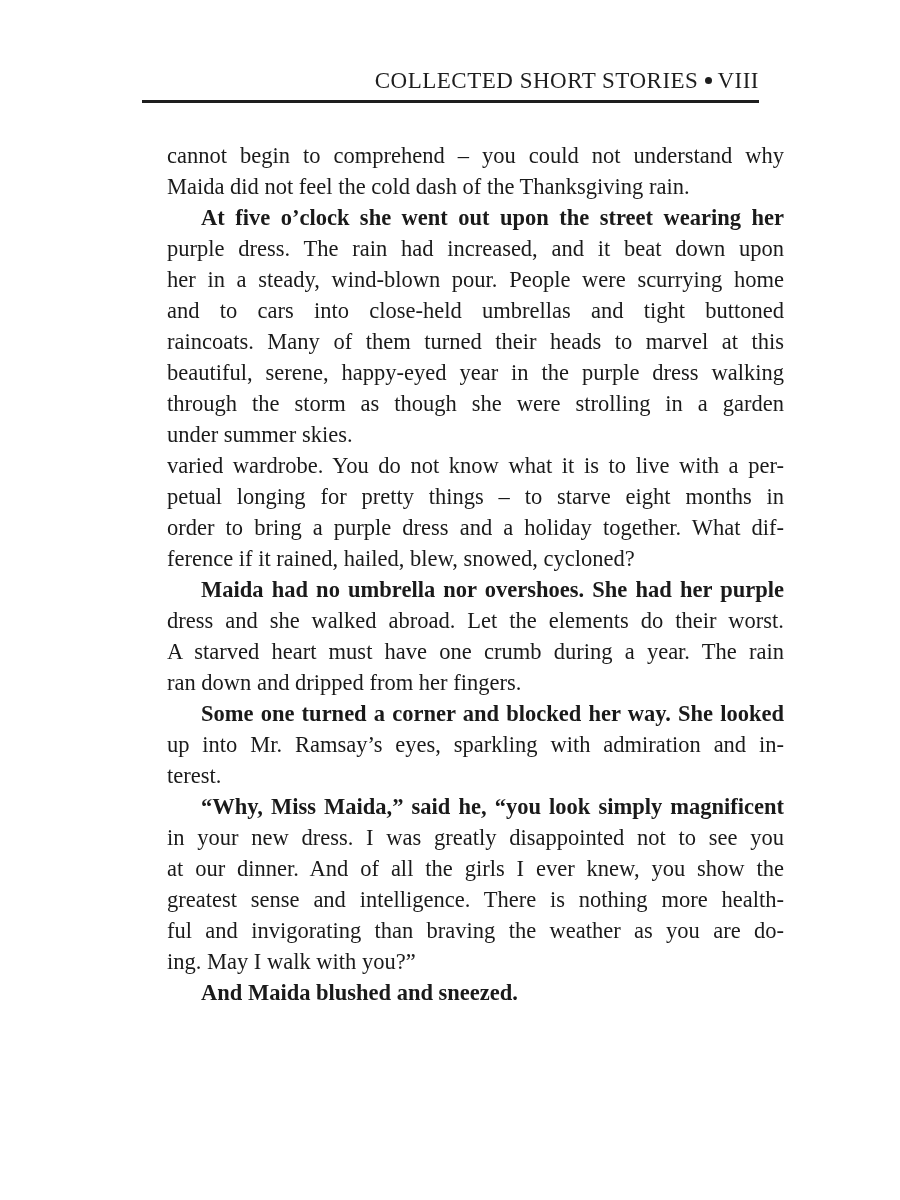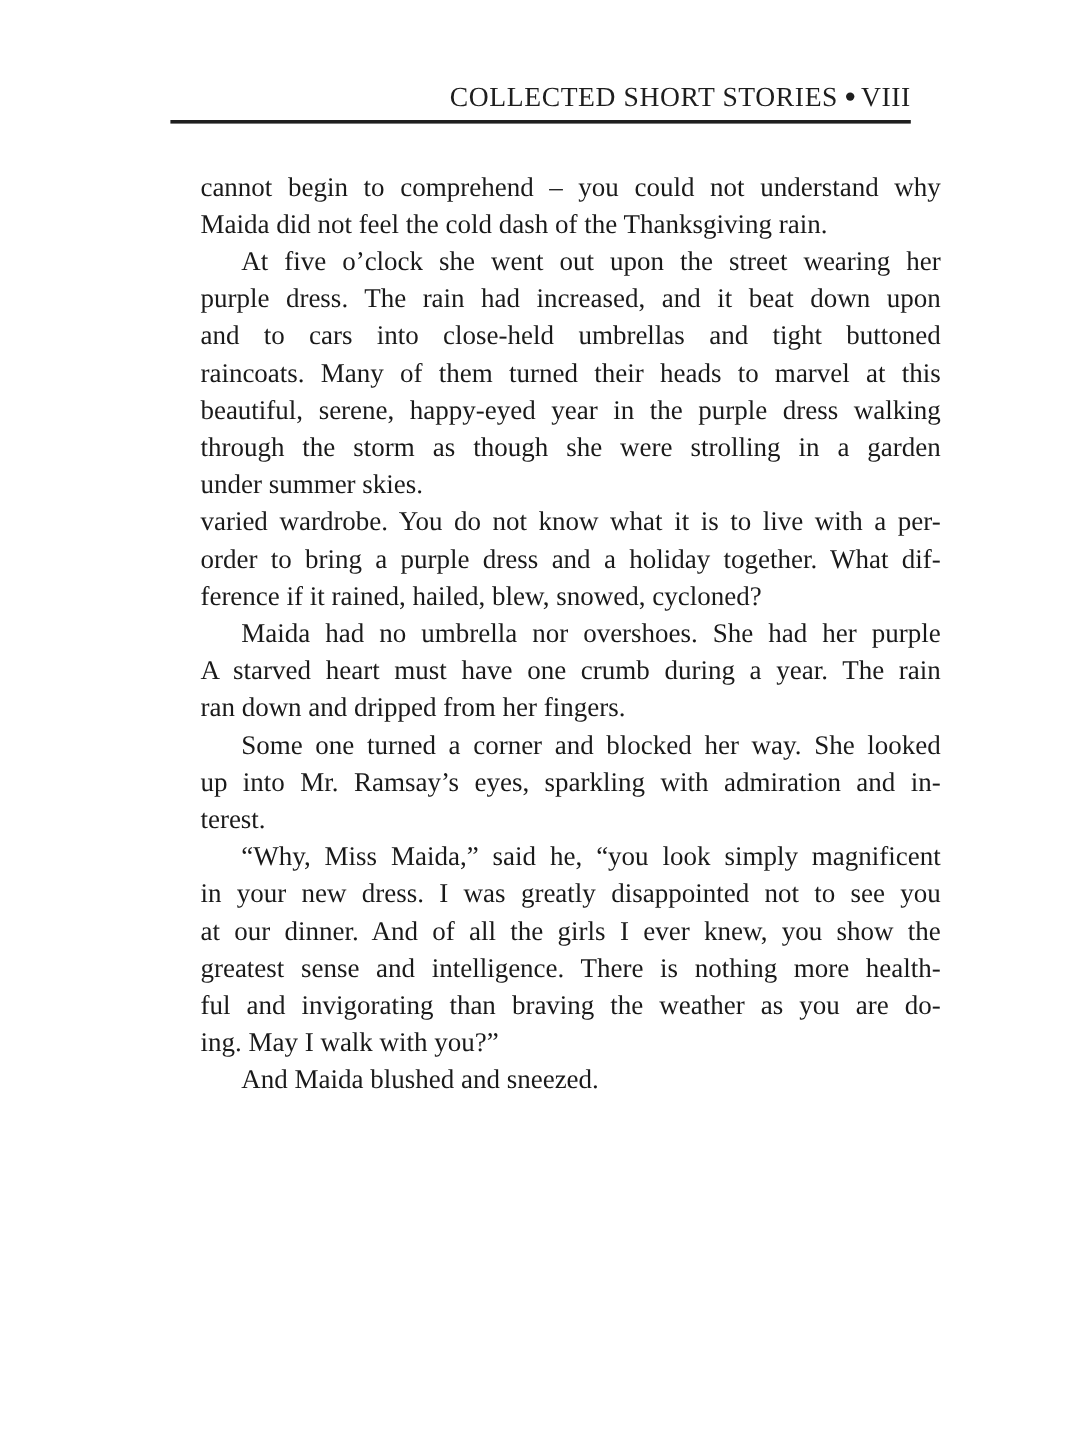--- a/index.html
+++ b/index.html
@@ -63,48 +63,52 @@
       height: 31px;
       line-height: 31px;
       font-size: 22.5px;
       text-align: justify;
       text-align-last: justify;
       white-space: nowrap;
       overflow: visible;
     }
     .line.indent {
       padding-left: 34px;
+      font-weight: bold;
     }
     .line.last {
       text-align-last: left;
     }
   </style>
 </head>
 <body>
 
 <div class="page">
   <div class="running-head">
     <span>COLLECTED SHORT STORIES</span><span class="bullet"></span><span>VIII</span>
   </div>
   <div class="head-rule"></div>
 
   <div class="body-text" id="story-text">
       <span class="line">cannot begin to comprehend – you could not understand why</span>
       <span class="line last">Maida did not feel the cold dash of the Thanksgiving rain.</span>
       <span class="line indent">At five o’clock she went out upon the street wearing her</span>
       <span class="line">purple dress. The rain had increased, and it beat down upon</span>
+      <span class="line">her in a steady, wind-blown pour. People were scurrying home</span>
       <span class="line">and to cars into close-held umbrellas and tight buttoned</span>
       <span class="line">raincoats. Many of them turned their heads to marvel at this</span>
       <span class="line">beautiful, serene, happy-eyed year in the purple dress walking</span>
       <span class="line">through the storm as though she were strolling in a garden</span>
       <span class="line last">under summer skies.</span>
       <span class="line">varied wardrobe. You do not know what it is to live with a per-</span>
+      <span class="line">petual longing for pretty things – to starve eight months in</span>
       <span class="line">order to bring a purple dress and a holiday together. What dif-</span>
       <span class="line last">ference if it rained, hailed, blew, snowed, cycloned?</span>
       <span class="line indent">Maida had no umbrella nor overshoes. She had her purple</span>
+      <span class="line">dress and she walked abroad. Let the elements do their worst.</span>
       <span class="line">A starved heart must have one crumb during a year. The rain</span>
       <span class="line last">ran down and dripped from her fingers.</span>
       <span class="line indent">Some one turned a corner and blocked her way. She looked</span>
       <span class="line">up into Mr. Ramsay’s eyes, sparkling with admiration and in-</span>
       <span class="line last">terest.</span>
       <span class="line indent">“Why, Miss Maida,” said he, “you look simply magnificent</span>
       <span class="line">in your new dress. I was greatly disappointed not to see you</span>
       <span class="line">at our dinner. And of all the girls I ever knew, you show the</span>
       <span class="line">greatest sense and intelligence. There is nothing more health-</span>
       <span class="line">ful and invigorating than braving the weather as you are do-</span>

